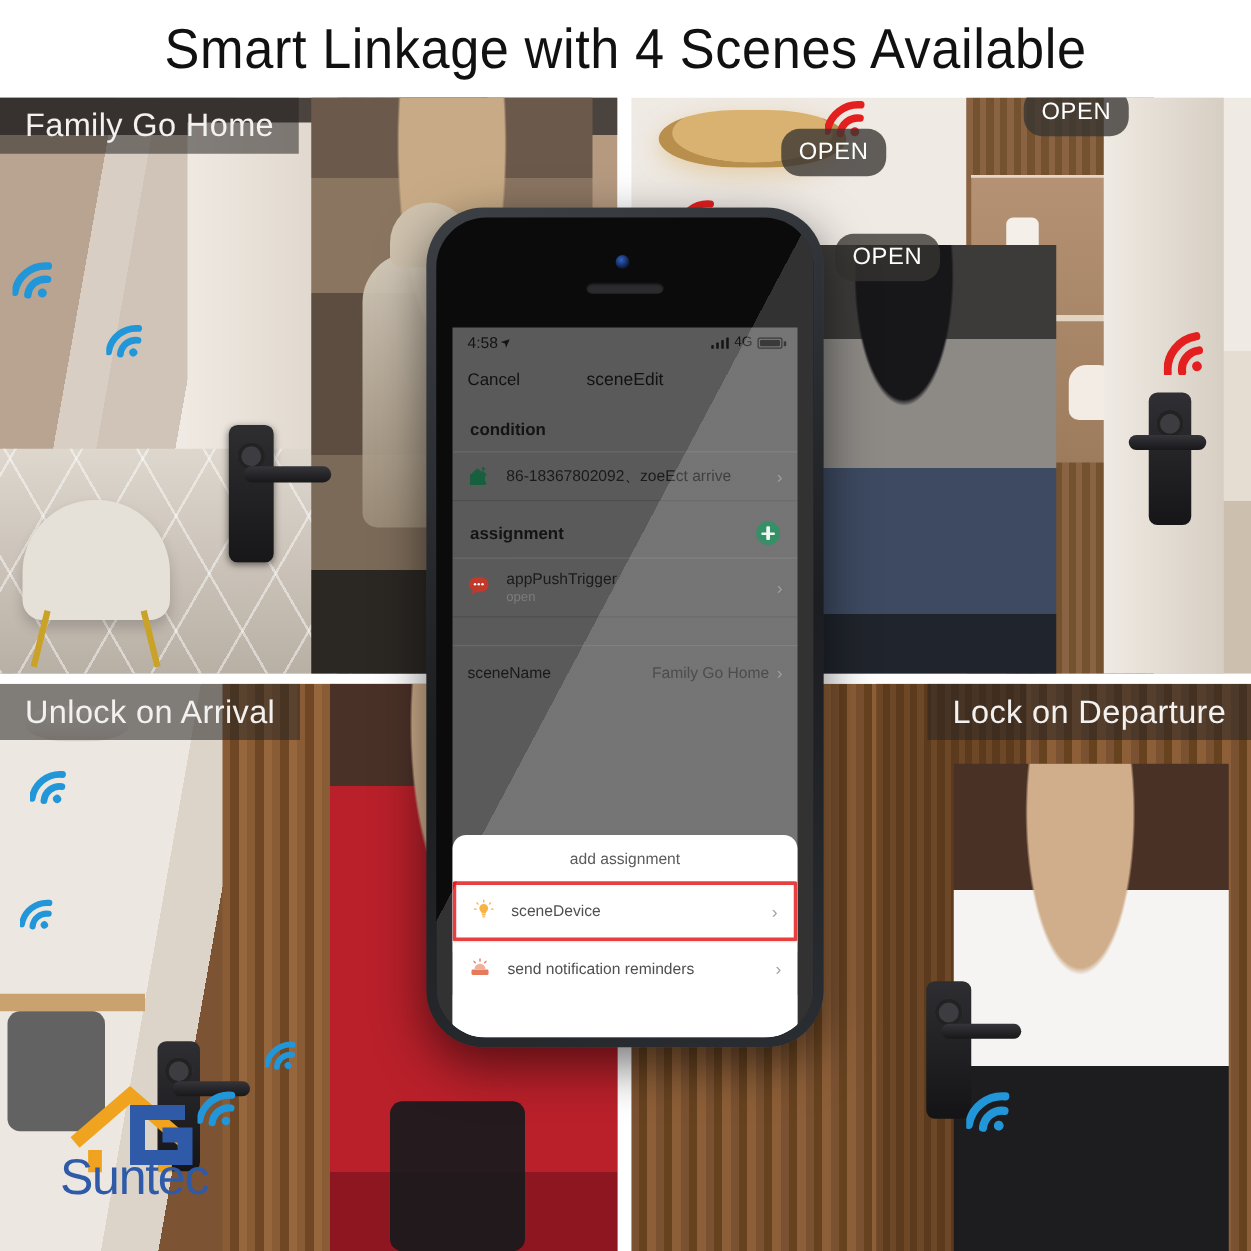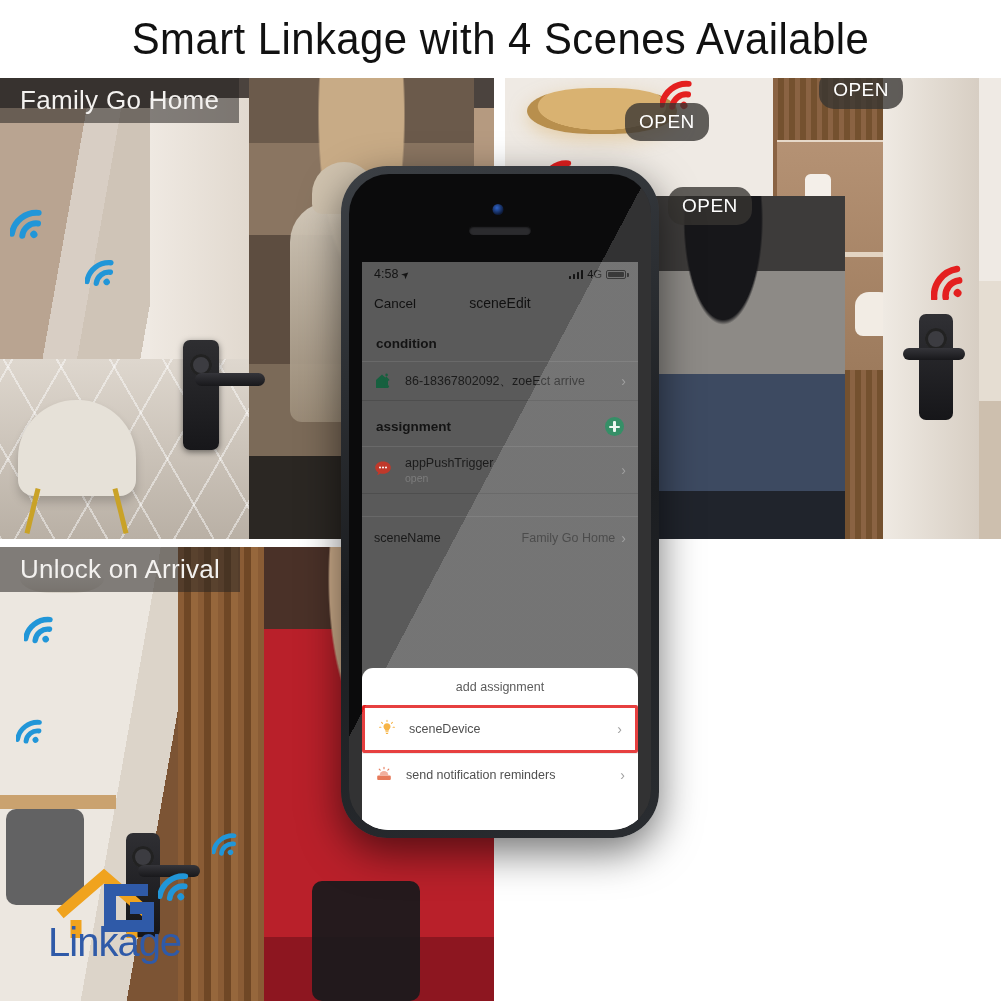--- a/index.html
+++ b/index.html
@@ -373,29 +373,48 @@
           <circle cx="22" cy="33" r="3.6" fill="#2196d8" stroke="none"></circle>
           <path d="M12 27a14 14 0 0 1 20 0"></path>
                 <path d="M5 19a25 25 0 0 1 34 0"></path>
               </g>
             </svg>
         </span>
       </div>
       <div class="caption left">Unlock on Arrival</div>
     </div>
 
+    <div class="cell br">
+      <div class="photo br-bg">
+        <div class="br-door"></div>
+        <div class="br-woman"></div>
+        <div class="br-lock"></div>
+        <div class="br-handle"></div>
+
+        <span class="wifi" style="left:268px;top:318px;">
+          <svg width="48" height="42" viewBox="0 0 44 38">
+              <g fill="none" stroke="#2196d8" stroke-width="6" stroke-linecap="round" transform="rotate(-38 22 30)">
+          <circle cx="22" cy="33" r="3.6" fill="#2196d8" stroke="none"></circle>
+          <path d="M12 27a14 14 0 0 1 20 0"></path>
+                <path d="M5 19a25 25 0 0 1 34 0"></path>
+              </g>
+            </svg>
+        </span>
+      </div>
+      <div class="caption right">Lock on Departure</div>
+    </div>
   </div>
 
   <div class="logo">
     <svg width="160" height="70" viewBox="0 0 160 70">
       <path d="M8 46 L52 8 L96 46" fill="none" stroke="#f0a31e" stroke-width="11" stroke-linejoin="miter"></path>
       <path d="M24 52 V70 M80 52 V70" stroke="#f0a31e" stroke-width="11"></path>
       <path d="M96 22 H58 V58 H96 V40 H78" fill="none" stroke="#2f5aa8" stroke-width="12" stroke-linejoin="miter"></path>
     </svg>
-    <div class="logo-text">Linkage</div>
+    <div class="logo-text">Suntec</div>
   </div>
 
   <div class="phone">
     <div class="phone-inner">
       <div class="cam"></div>
       <div class="speaker"></div>
 
       <div class="screen">
 
         <div class="statusbar">

